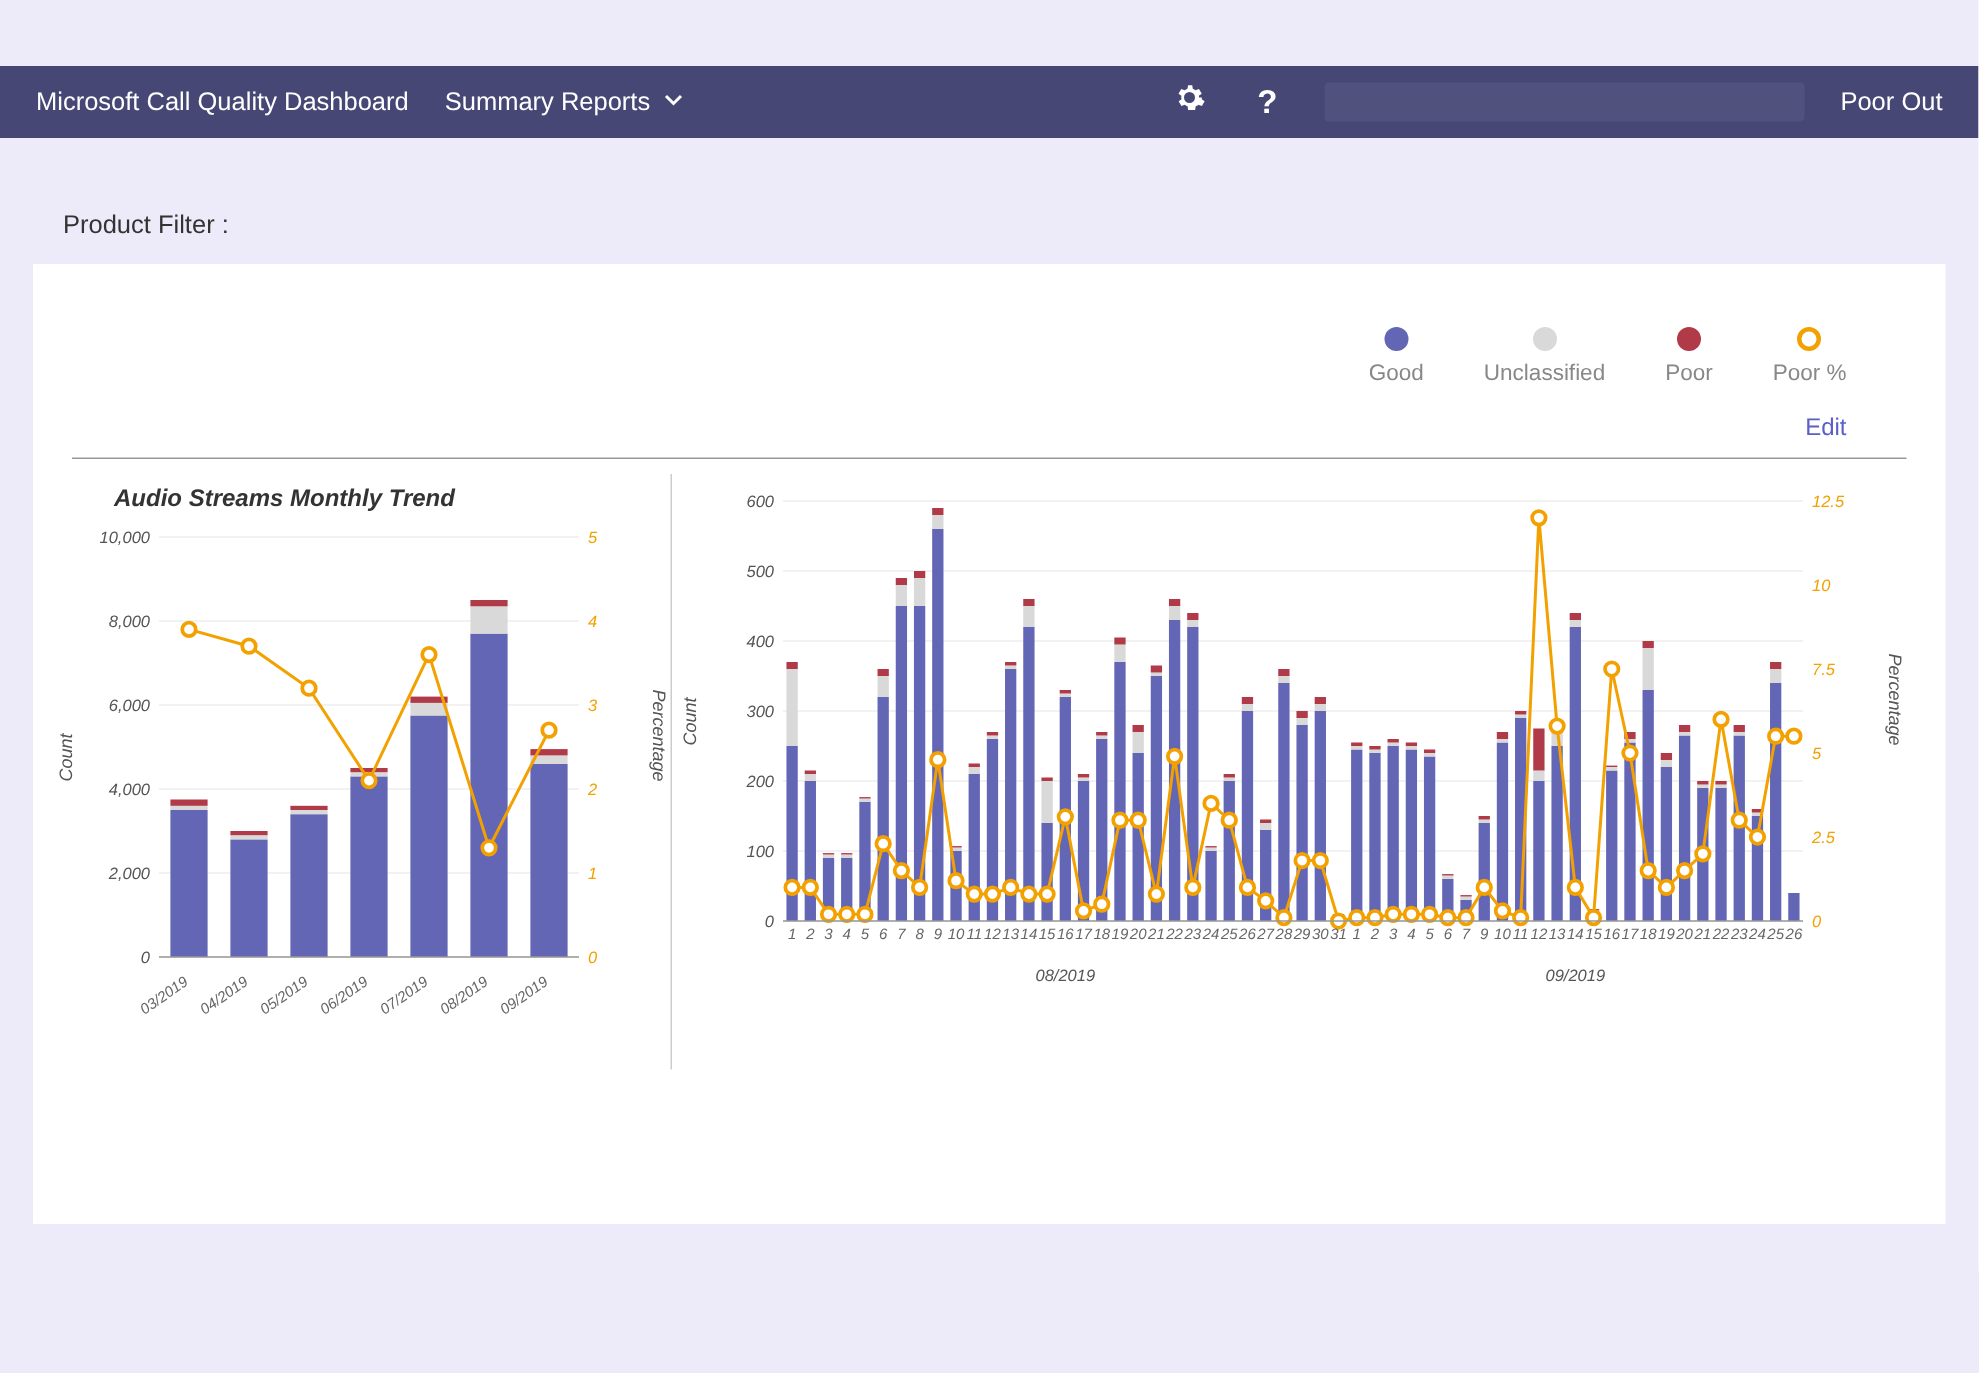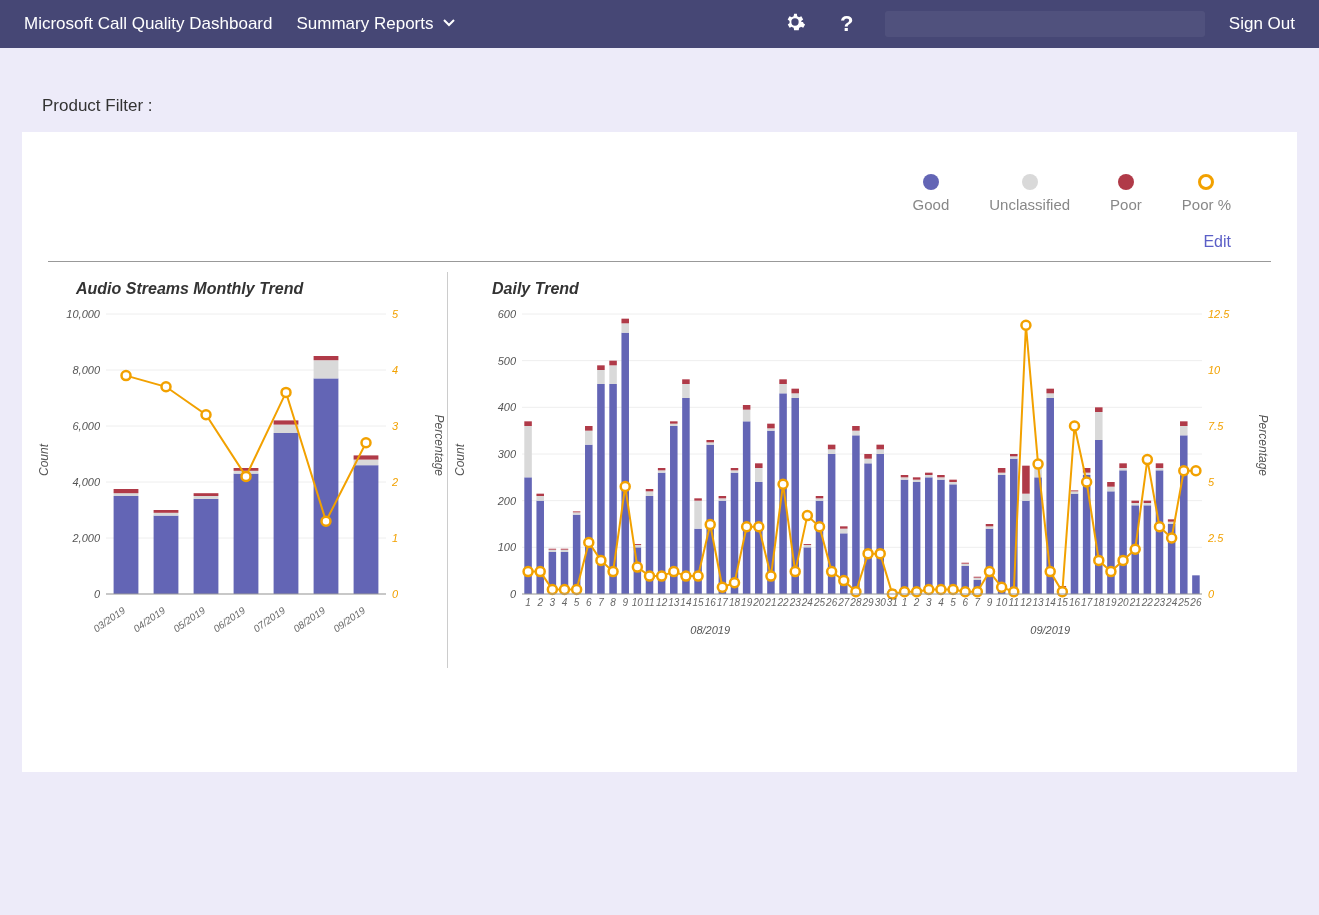--- a/index.html
+++ b/index.html
@@ -10,20 +10,21 @@
     width: 1319px;
   }
   .topbar {
     background: #464775;
     color: #fff;
     height: 48px;
     display: flex;
     align-items: center;
     padding: 0 24px;
     gap: 24px;
+    margin-top: 44px;
   }
   .topbar .appname { font-size: 17px; }
   .topbar .reportsel { font-size: 17px; display:flex; align-items:center; gap:10px; cursor:pointer;}
   .topbar .spacer { flex: 1; }
   .topbar .iconbtn { width: 28px; height: 28px; display:flex; align-items:center; justify-content:center; cursor:pointer; font-size:20px;}
   .topbar .userblur { width: 320px; height: 26px; background: rgba(255,255,255,0.06); border-radius:3px;}
   .topbar .signout { font-size:17px; cursor:pointer;}
   .page { padding: 20px 22px 0 22px; }
   .banner {
     background: #d6d2ef;
@@ -82,21 +83,21 @@
     <span>
       <svg width="22" height="22" viewBox="0 0 24 24" fill="#fff">
           <path d="M12 8a4 4 0 100 8 4 4 0 000-8zm9 4a7 7 0 01-.1 1.2l2.1 1.6-2 3.4-2.5-1a7 7 0 01-2 1.2l-.4 2.6H11l-.4-2.6a7 7 0 01-2-1.2l-2.5 1-2-3.4 2.1-1.6A7 7 0 016 12c0-.4 0-.8.1-1.2L4 9.2l2-3.4 2.5 1a7 7 0 012-1.2L11 3h3l.4 2.6a7 7 0 012 1.2l2.5-1 2 3.4-2.1 1.6c.1.4.1.8.1 1.2z"></path>
         </svg>
     </span>
   </div>
   <div class="iconbtn">
     <span style="font-weight:bold;font-size:22px;">?</span>
   </div>
   <div class="userblur"></div>
-  <div class="signout">Sign Out</div>
+  <div class="signout">Poor Out</div>
 </div>
 
 <div class="page">
 
 
   <div class="filterrow">
     <label>Product Filter :</label>
   </div>
 
 
@@ -181,21 +182,20 @@
               <text x="156" y="308" text-anchor="end" class="xlab" transform="rotate(-35 156 308)">05/2019</text>
               <text x="196" y="308" text-anchor="end" class="xlab" transform="rotate(-35 196 308)">06/2019</text>
               <text x="236" y="308" text-anchor="end" class="xlab" transform="rotate(-35 236 308)">07/2019</text>
               <text x="276" y="308" text-anchor="end" class="xlab" transform="rotate(-35 276 308)">08/2019</text>
               <text x="316" y="308" text-anchor="end" class="xlab" transform="rotate(-35 316 308)">09/2019</text>
               <line x1="56" x2="336" y1="290" y2="290" stroke="#999"></line>
             </svg>
         </div>
       </div>
       <div class="chartbox last" style="flex:1">
-        <h3>Daily Trend</h3>
         <div class="plot">
           <span class="yaxis-label-l">Count</span>
           <span class="yaxis-label-r">Percentage</span>
           <svg id="svg-daily" width="780" height="360">
               <line x1="56" x2="736" y1="290" y2="290" class="grid"></line>
               <text x="50" y="294" text-anchor="end" class="tick">0</text>
               <line x1="56" x2="736" y1="243.33333333333334" y2="243.33333333333334" class="grid"></line>
               <text x="50" y="247.33333333333334" text-anchor="end" class="tick">100</text>
               <line x1="56" x2="736" y1="196.66666666666669" y2="196.66666666666669" class="grid"></line>
               <text x="50" y="200.66666666666669" text-anchor="end" class="tick">200</text>

